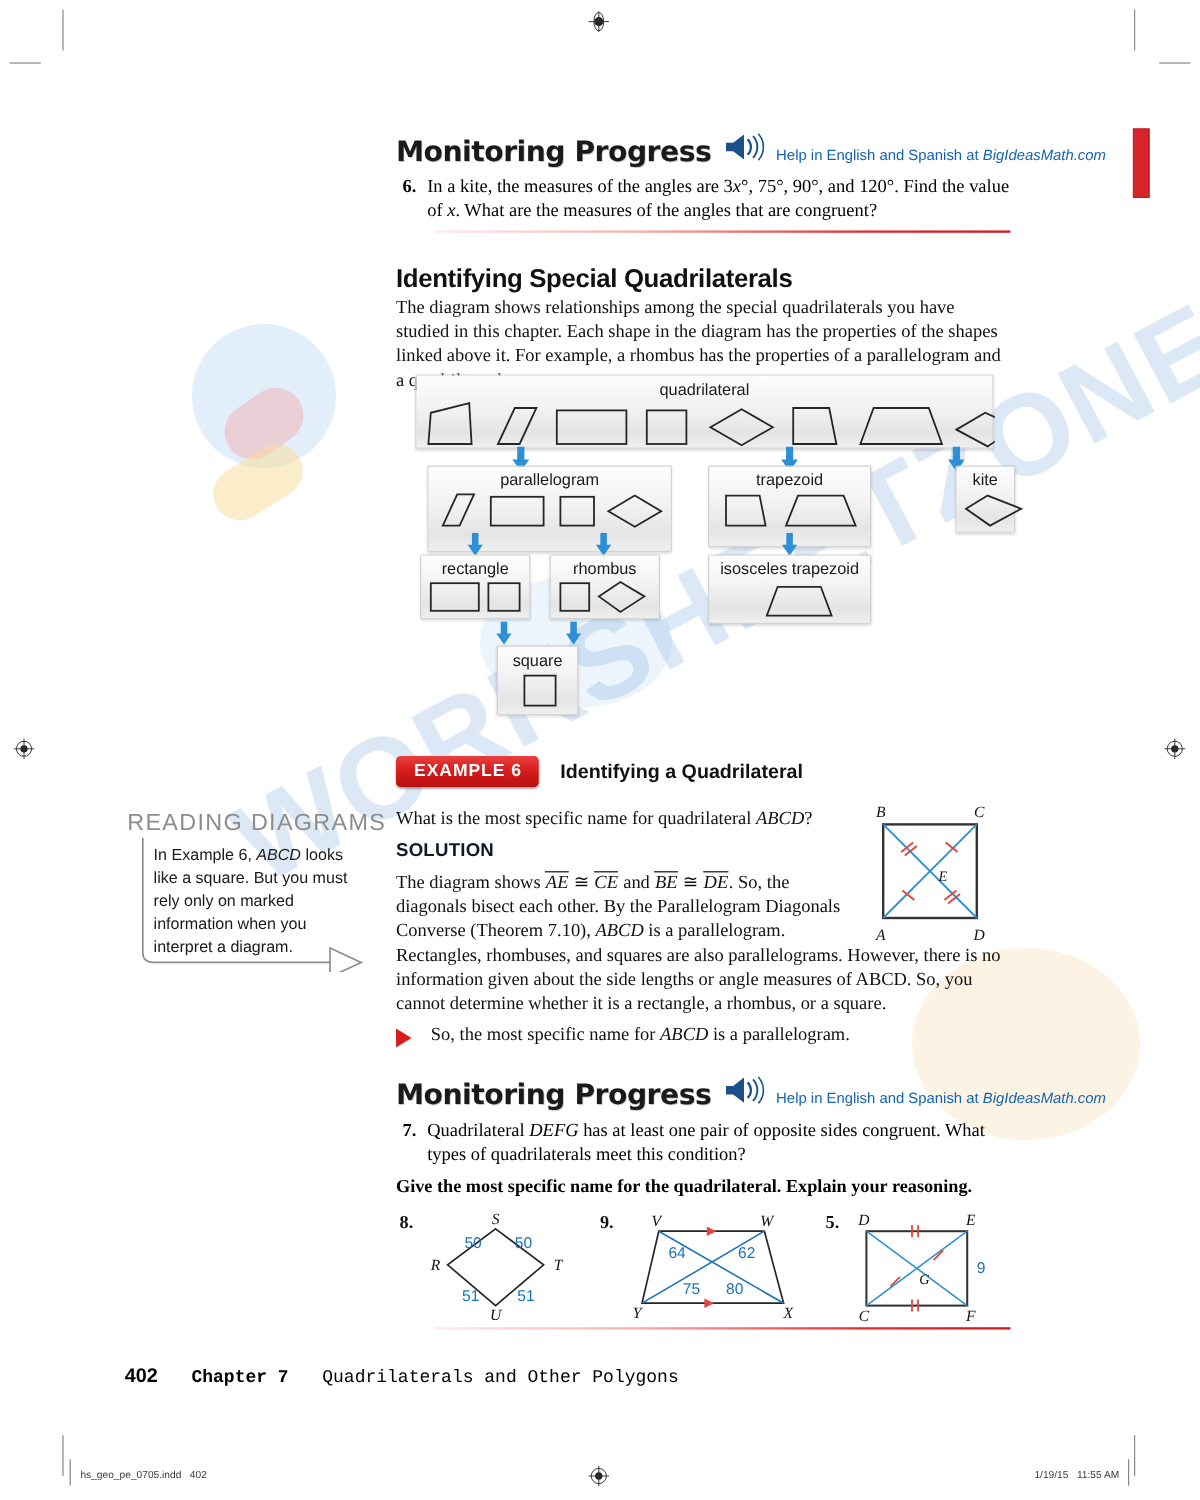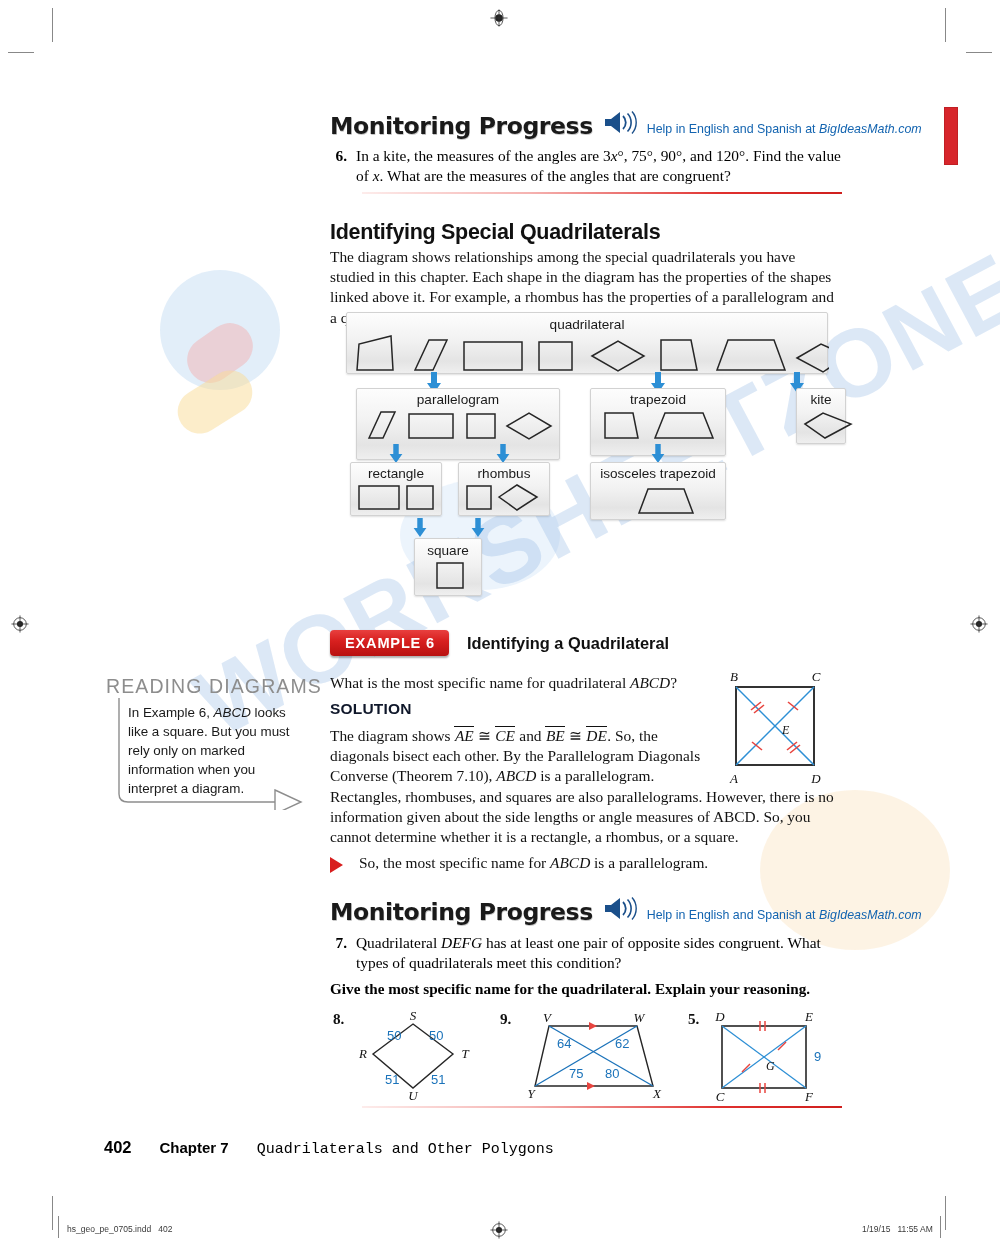--- a/index.html
+++ b/index.html
@@ -112,21 +112,21 @@
     font-size:13.4px; line-height:1.42; color:#1a1a1a;
   }
   .rd-body i { font-style:italic; }
   .q-num {
     position:absolute; font-weight:700; font-size:15.2px;
     font-family:"Liberation Serif", serif; color:#111;
   }
 
   
   .pg-num { font-family:"Liberation Sans", sans-serif; font-weight:700; font-size:16.5px; }
-  .pg-ch  { font-family:Liberation Sans, sans-serif; font-weight:700; font-size:15px; }
+  .pg-ch  { font-family:Liberation Mono, monospace; font-weight:700; font-size:15px; }
   .pg-t   { font-family:Liberation Mono, monospace; font-size:15px; }
   .prod {
     font-family:"Liberation Sans", sans-serif;
     font-size:8.5px; color:#3a3a3a; white-space:pre;
   }
 </style>
 </head>
 <body>
 
 <div class="cropmark abs" style="left:52px;top:8px;width:1px;height:34px;"></div>

